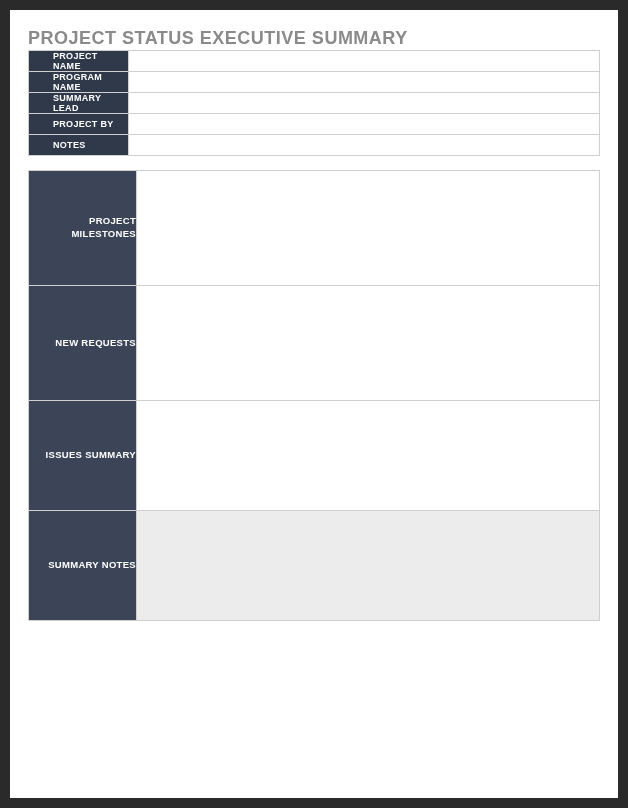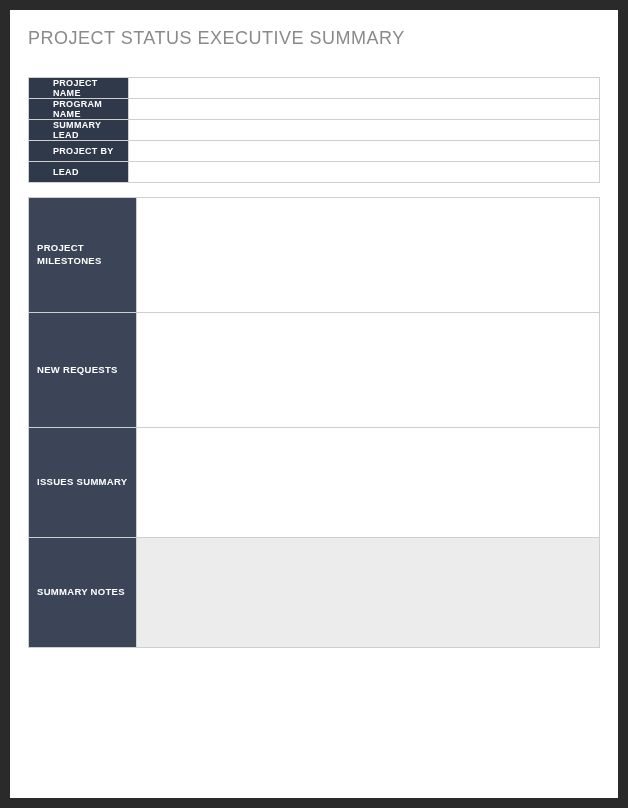--- a/index.html
+++ b/index.html
@@ -13,23 +13,23 @@
   .page {
     background: #ffffff;
     margin: 10px;
     width: 608px;
     height: 788px;
     padding: 18px 18px 10px 18px;
   }
   .title {
     color: #8a8a8a;
     font-size: 18px;
-    font-weight: normal;
+    font-weight: bold;
     letter-spacing: 0.5px;
-    margin-bottom: 28px;
+    margin-bottom: 1px;
   }
   .info-table {
     width: 100%;
     border-collapse: collapse;
     margin-bottom: 14px;
   }
   .info-table td {
     border: 1px solid #cfcfcf;
     height: 21px;
     vertical-align: middle;
@@ -48,20 +48,21 @@
     padding-left: 6px;
     font-size: 10px;
   }
   .sections {
     width: 100%;
     border-collapse: collapse;
   }
   .sections td {
     border: 1px solid #cfcfcf;
     vertical-align: middle;
+    text-align: right;
   }
   .sections .sec-label {
     background: #3b4557;
     color: #ffffff;
     font-size: 9.5px;
     font-weight: bold;
     padding-left: 8px;
     width: 108px;
     letter-spacing: 0.3px;
     line-height: 1.35;
@@ -94,21 +95,21 @@
     </tr>
     <tr>
       <td class="label-cell">SUMMARY LEAD</td>
       <td class="value-cell"></td>
     </tr>
     <tr>
       <td class="label-cell">PROJECT BY</td>
       <td class="value-cell"></td>
     </tr>
     <tr>
-      <td class="label-cell">LEAD</td>
+      <td class="label-cell">NOTES</td>
       <td class="value-cell"></td>
     </tr>
   </tbody>
     </table>
 
   <table class="sections">
     <tbody>
         <tr class="h-large">
       <td class="sec-label">PROJECT<br>MILESTONES</td>
       <td class="sec-value"></td>

